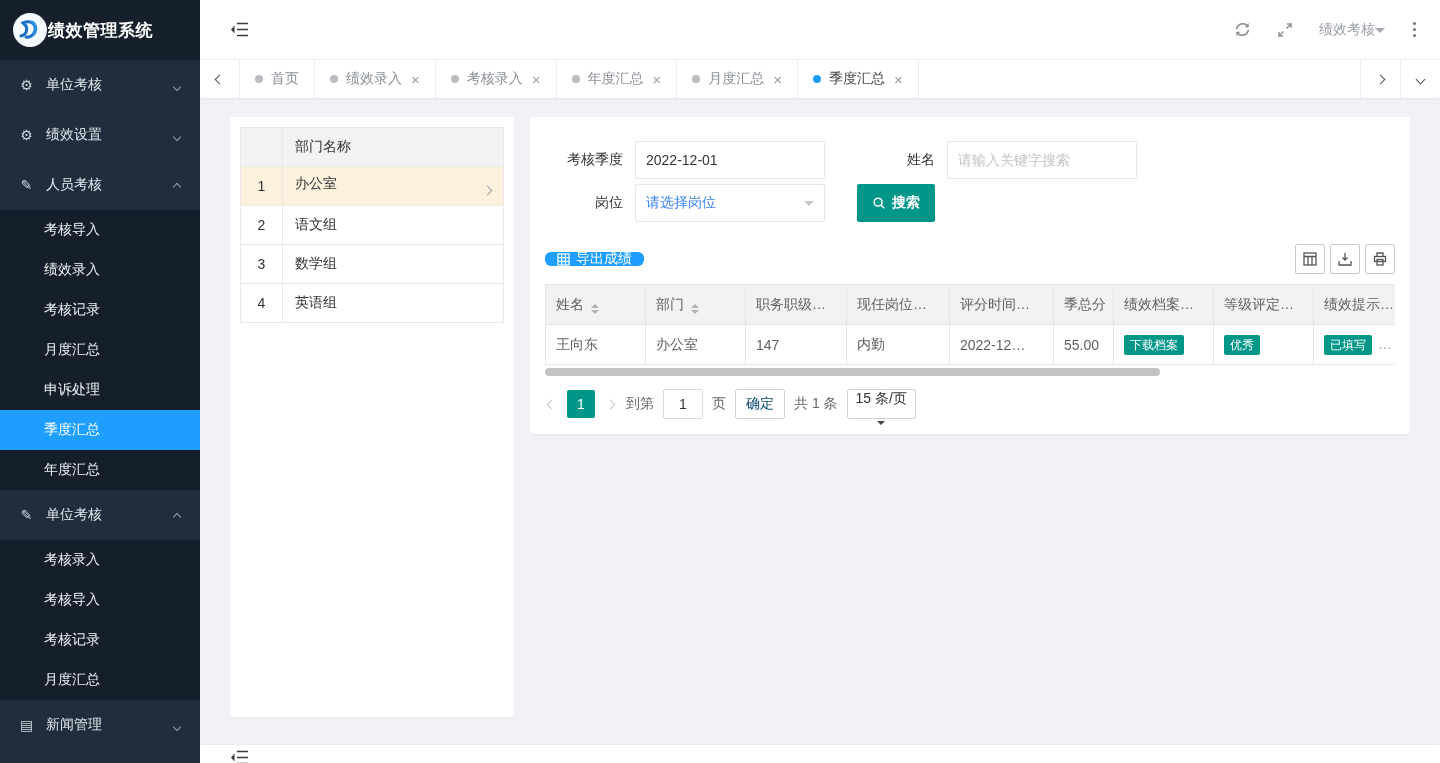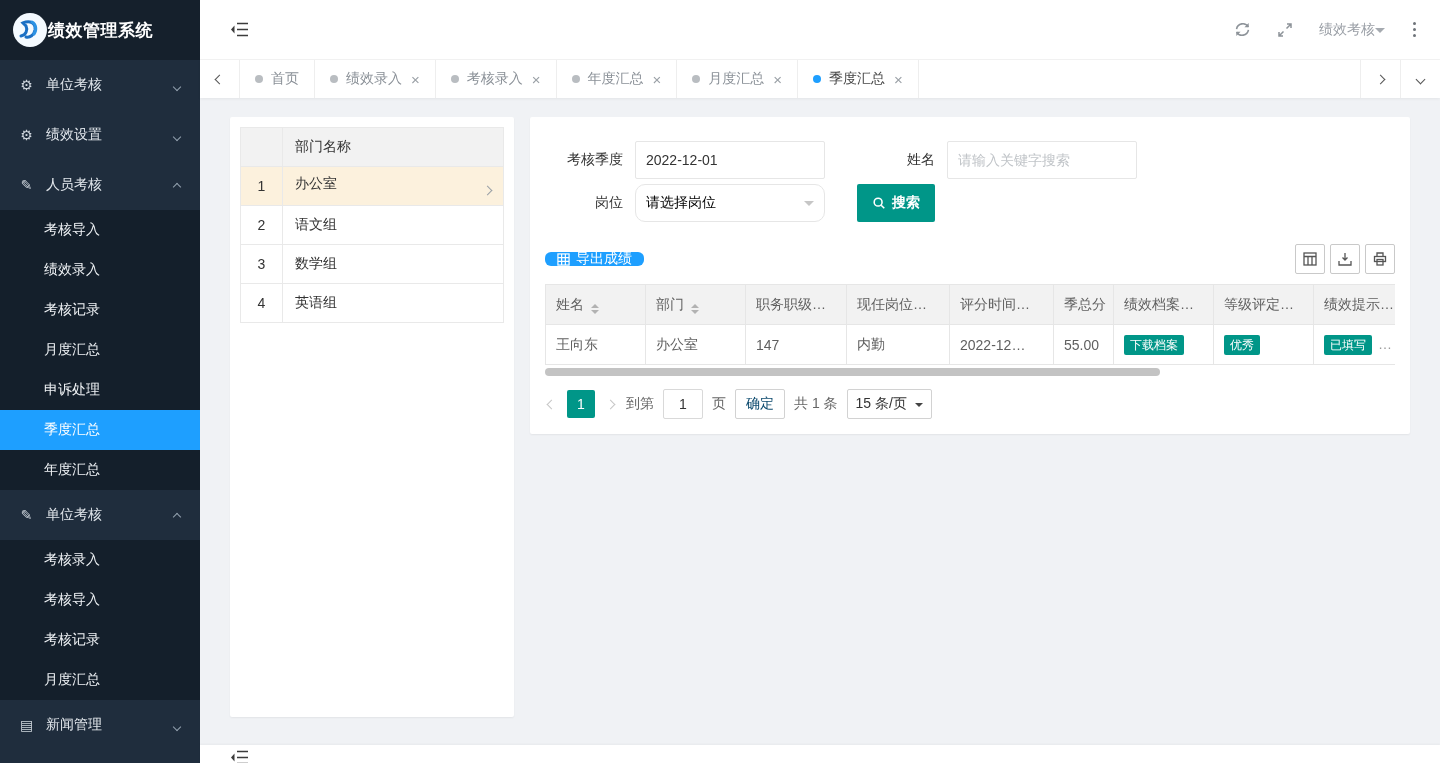--- a/index.html
+++ b/index.html
@@ -60,21 +60,21 @@
 
   .panel-card { flex:1; min-width:0; padding:15px; height:fit-content; }
 
   
   .filter { padding:6px 10px 0; }
   .frow { display:flex; align-items:center; height:43px; }
   .flabel { width:80px; text-align:right; padding-right:12px; color:#333; white-space:nowrap; }
   .flabel.wide { width:122px; }
   .f-input { width:190px; height:38px; border:1px solid #e6e6e6; border-radius:2px; padding:0 10px; font-size:14px; color:#333; outline:none; font-family:inherit; }
   .f-input::placeholder { color:#c0c4c8; }
-  .fake-select { width:190px; height:38px; border:1px solid #e6e6e6; border-radius:10px; background:#fff; display:flex; align-items:center; justify-content:space-between; padding:0 10px; color:#000000; cursor:pointer; }
+  .fake-select { width:190px; height:38px; border:1px solid #e6e6e6; border-radius:2px; background:#fff; display:flex; align-items:center; justify-content:space-between; padding:0 10px; color:#3b82f6; cursor:pointer; }
   .sel-caret { width:0; height:0; border:5px solid transparent; border-top-color:#c6c6c6; margin-top:6px; }
   .search-btn { margin-left:32px; height:38px; padding:0 15px; background:#009688; border:none; border-radius:2px; color:#fff; font-size:14px; display:flex; align-items:center; gap:6px; cursor:pointer; font-family:inherit;font-weight:bold; }
 
   
   .gtoolbar { margin-top:20px; display:flex; align-items:center; padding-bottom:10px; }
   .export-btn { height:14px; padding:0 12px; background:#1e9fff; border:none; border-radius:6px; color:#fff; font-size:14px; display:flex; align-items:center; gap:6px; cursor:pointer; font-family:inherit; }
   .tool-group { margin-left:auto; display:flex; gap:5px; }
   .tool-btn { width:30px; height:30px; border:1px solid #c9c9c9; border-radius:2px; background:#fff; display:flex; align-items:center; justify-content:center; cursor:pointer; }
 
   
@@ -92,21 +92,21 @@
   
   .hscroll { height:8px; margin-top:3px; position:relative; }
   .hscroll .thumb { position:absolute; left:0; top:0; height:8px; width:615px; background:#c3c3c3; border-radius:4px; cursor:pointer; }
 
   
   .pager { display:flex; align-items:center; gap:9px; margin-top:13px; color:#666; }
   .pg-arrow { color:#c6c6c6; padding:0 3px; cursor:pointer; display:flex; align-items:center; }
   .pg-cur { min-width:28px; height:28px; padding:0 6px; background:#009688; color:#fff; display:flex; align-items:center; justify-content:center; border-radius:2px; cursor:default; }
   .pg-input { width:40px; height:30px; border:1px solid #d9d9d9; border-radius:2px; text-align:center; font-size:14px; color:#333; outline:none; font-family:inherit; }
   .pg-confirm { height:30px; padding:0 10px; border:1px solid #d2d2d2; background:#fff; border-radius:2px; font-size:14px; color:#0c4a6e; cursor:pointer; font-family:inherit; }
-  .pg-size { height:30px; border:1px solid #d2d2d2; border-radius:2px; background:#fff; display:flex; align-items:center; gap:8px; padding:0 8px; cursor:pointer; color:#333; }
+  .pg-size { height:30px; border:1px solid #d2d2d2; border-radius:2px; background:#fff; display:flex; align-items:center; gap:8px; padding:0 8px; cursor:pointer; color:#333;flex-direction:column; }
   .pg-size .sc { width:0; height:0; border:4px solid transparent; border-top-color:#444; margin-top:5px; }
 
   
   .bottom-strip { position:absolute; left:0; right:0; bottom:0; height:18px; background:#fff; display:flex; align-items:flex-start; padding:5px 0 0 30px; box-shadow:0 -1px 2px rgba(0,0,0,.04); }
 </style>
 </head>
 <body>
 
 <div class="app">
 

